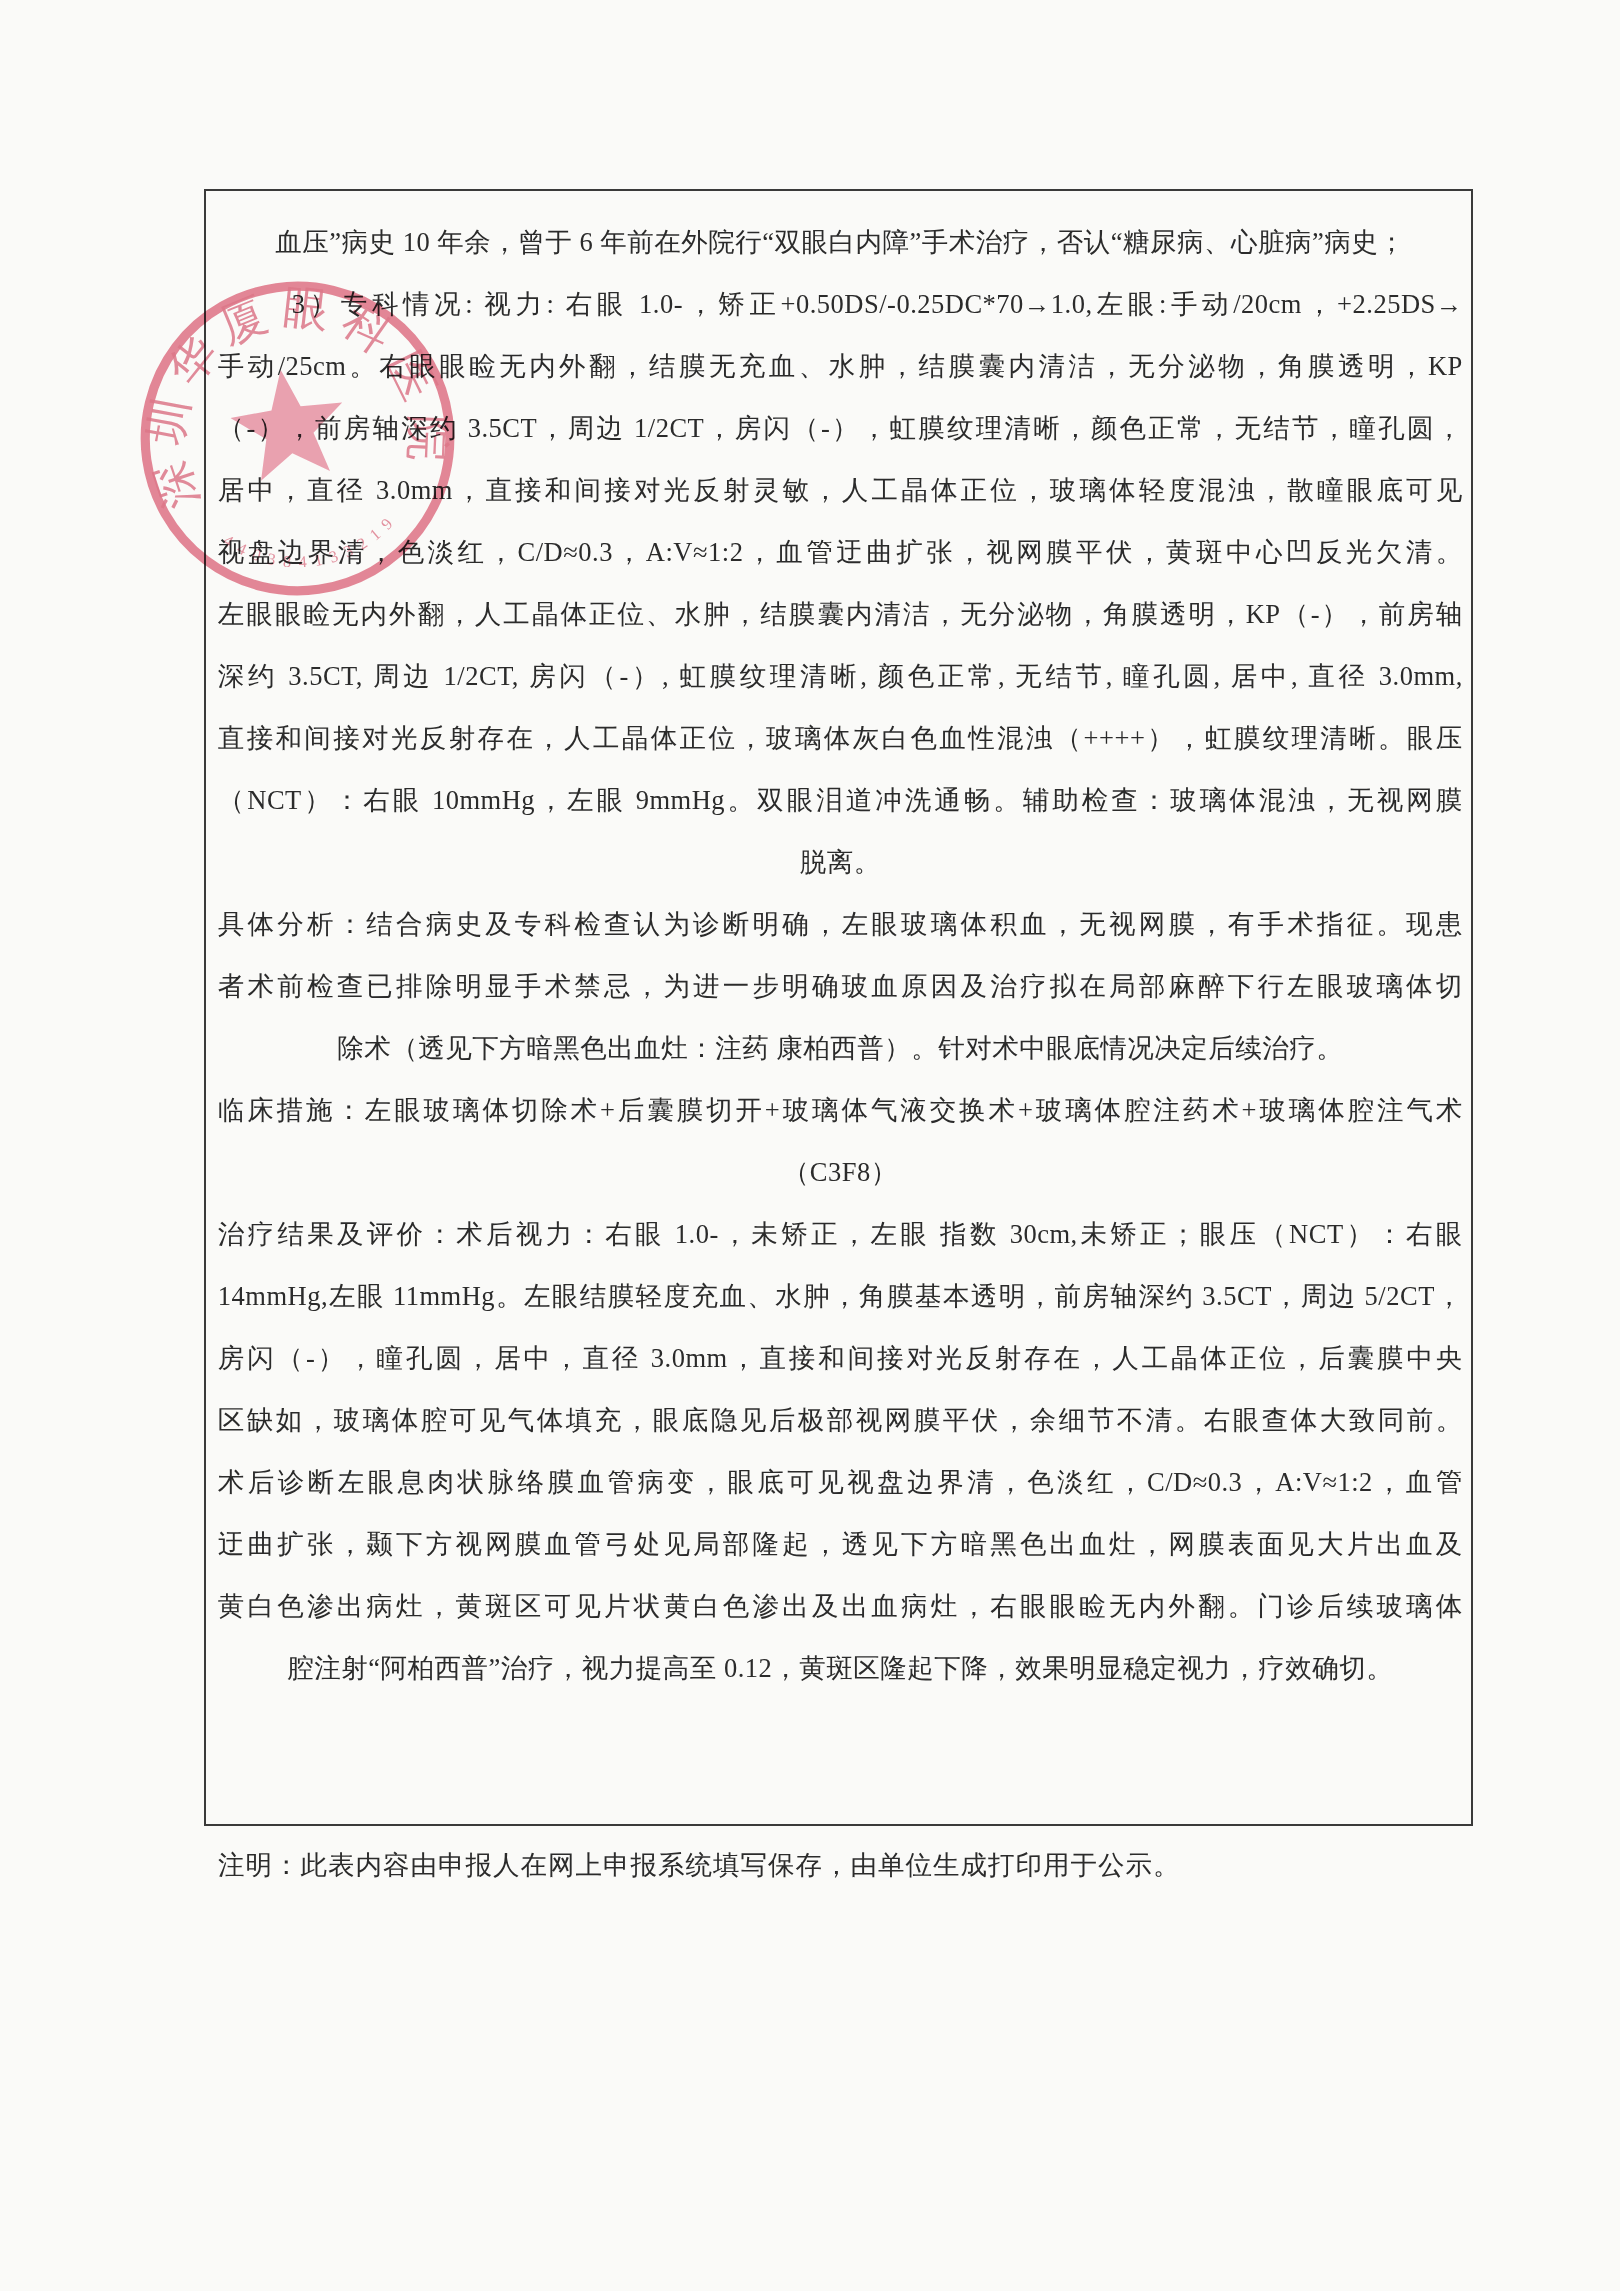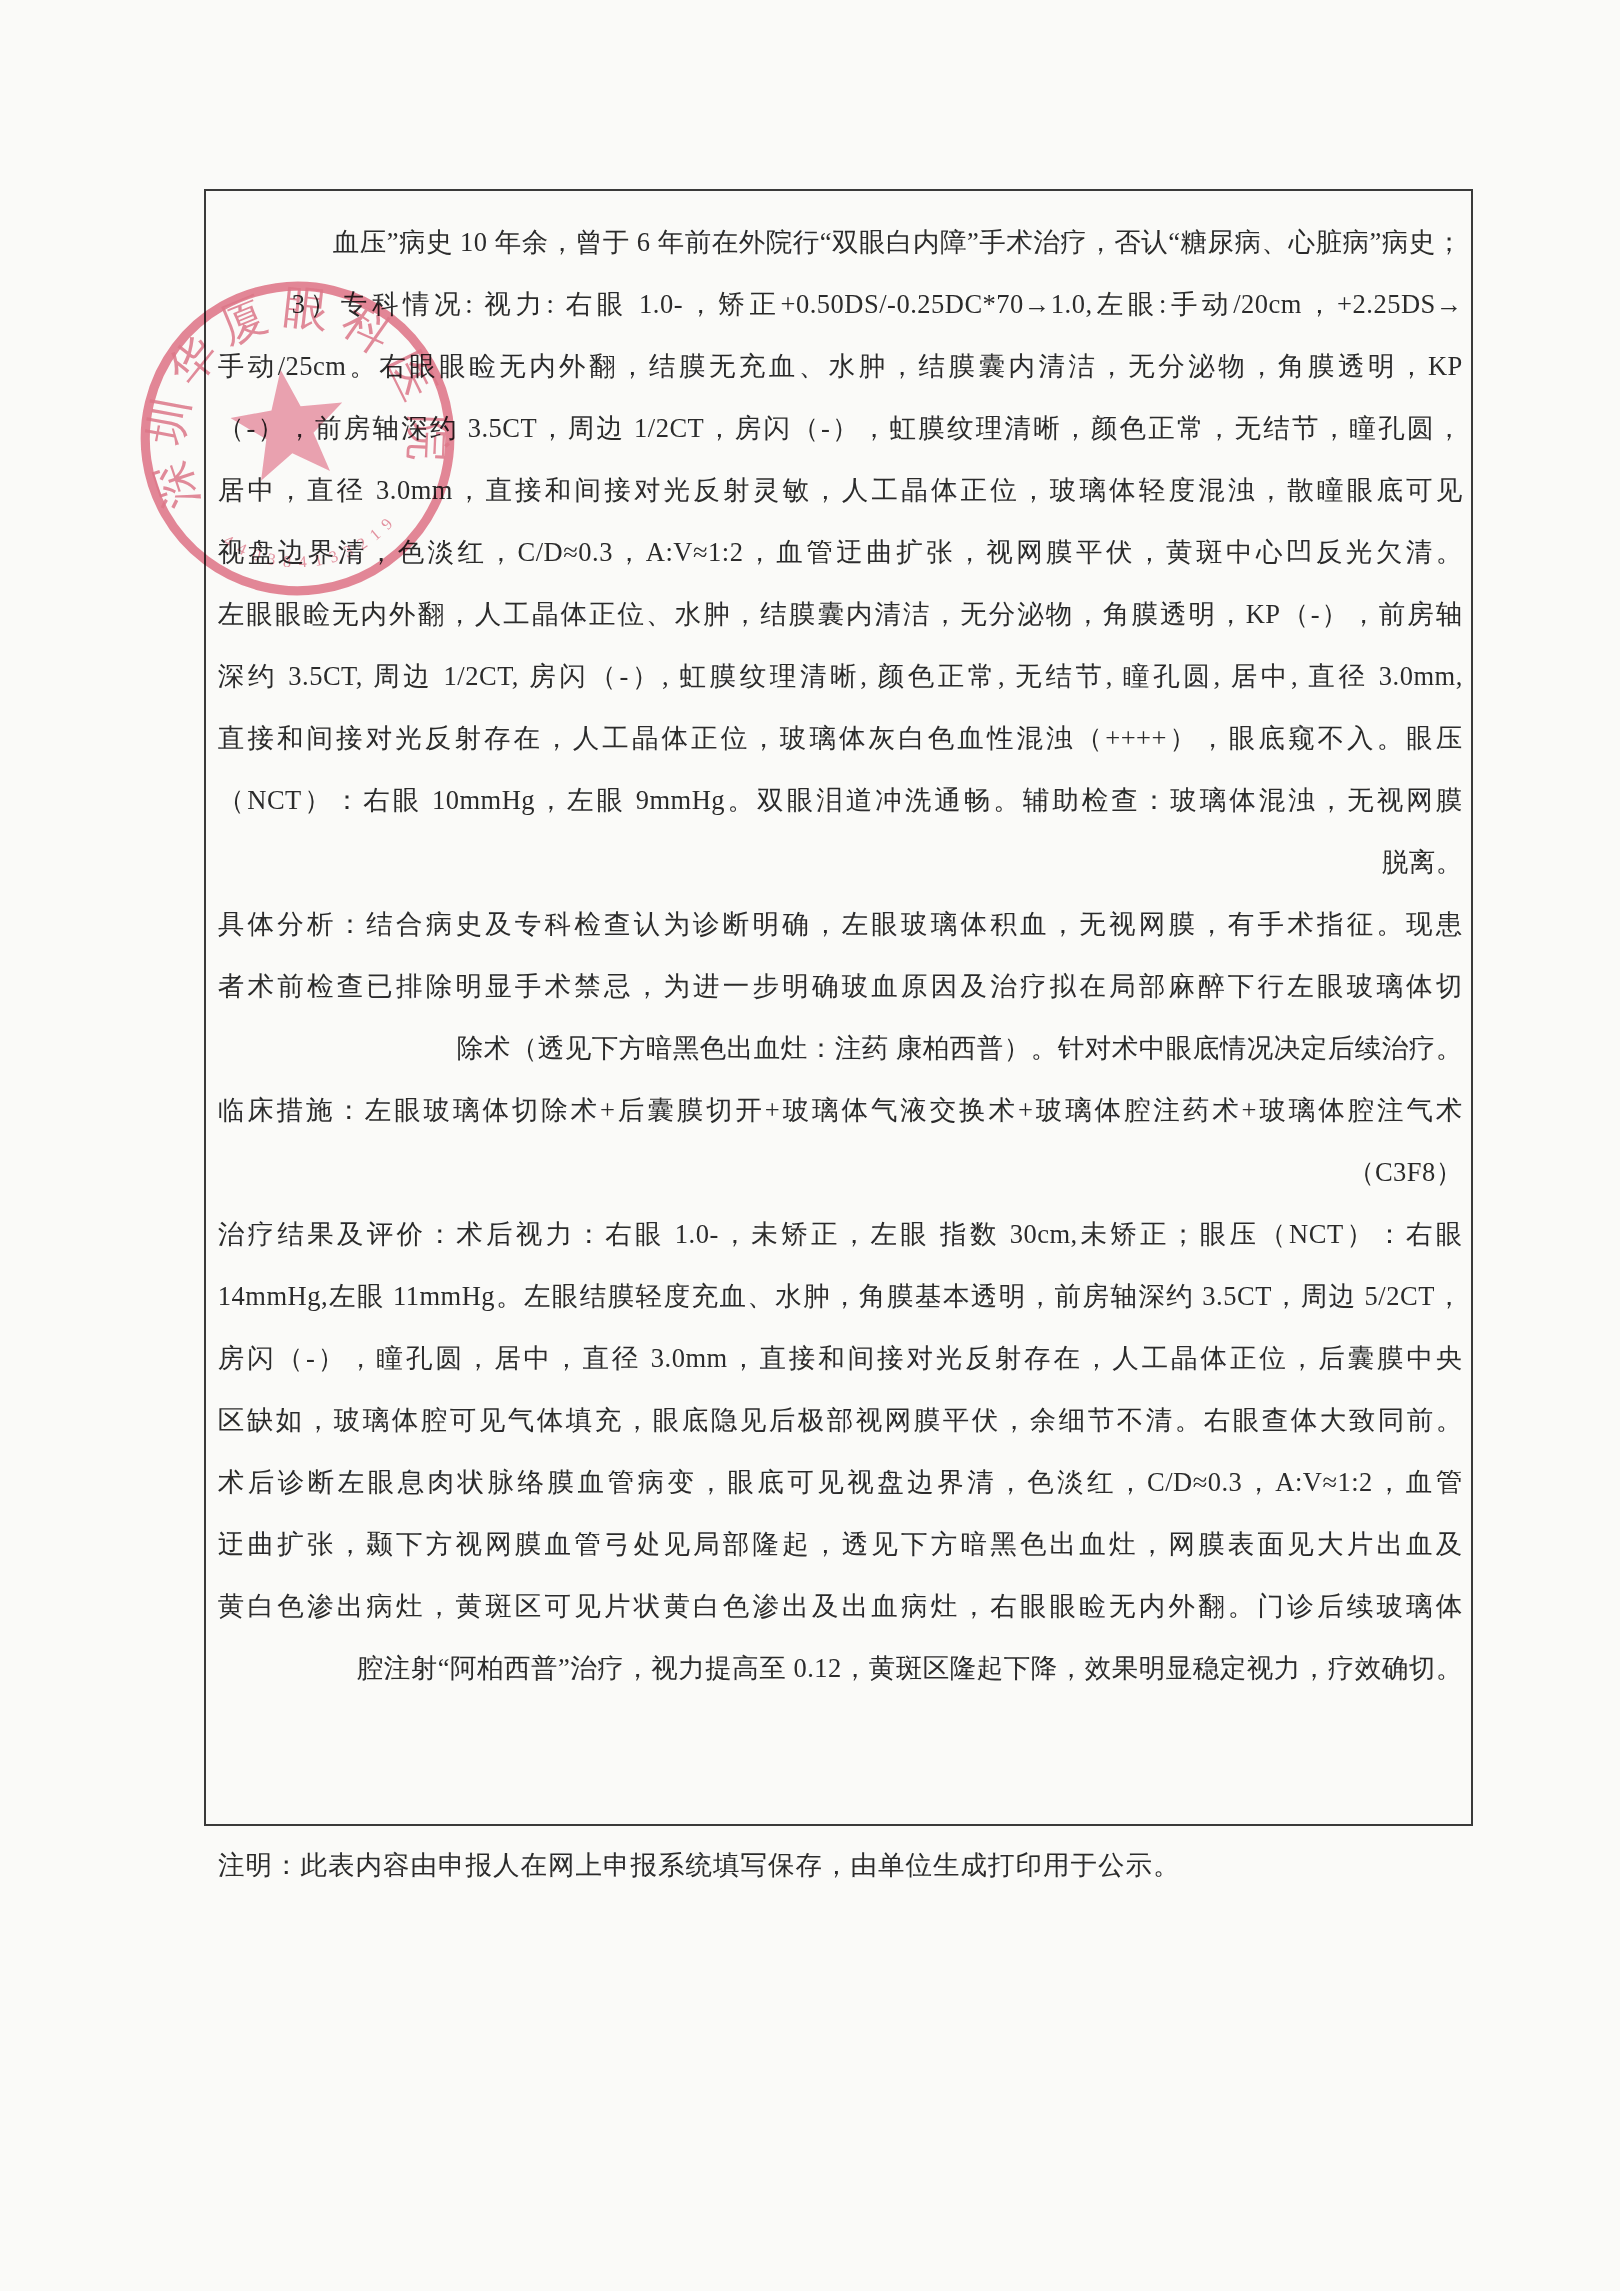--- a/index.html
+++ b/index.html
@@ -5,21 +5,21 @@
   html,body{margin:0;padding:0;}
   body{width:1620px;height:2292px;position:relative;overflow:hidden;
        font-family:"Liberation Serif","DejaVu Serif",serif;}
   .page{position:absolute;inset:0;background:#fafaf8;}
   .box{position:absolute;left:204px;top:189px;width:1269px;height:1637px;
        border:2px solid #3a3a3a;box-sizing:border-box;background:transparent;}
   .content{position:absolute;left:11.8px;top:19.6px;width:1245px;}
   .line{height:62px;line-height:62px;font-size:26.5px;color:#2b2b2b;
         text-align:justify;text-align-last:justify;white-space:normal;
         letter-spacing:0.5px;}
-  .line.nj{text-align:right;text-align-last:auto;}
+  .line.nj{text-align:center;text-align-last:auto;}
   .line.indent{text-indent:74px;}
   .footnote{position:absolute;left:218px;top:1847px;font-size:26.5px;color:#2b2b2b;
             letter-spacing:1px;}
   .seal{position:absolute;left:134px;top:275px;width:327px;height:327px;
         transform:rotate(-8deg);mix-blend-mode:multiply;opacity:0.92;}
   .seal text{font-family:"Liberation Serif","DejaVu Serif",serif;}
 </style>
 </head>
 <body>
 
@@ -28,21 +28,21 @@
   <div class="box">
     <div class="content">
       <div class="line nj">血压”病史 10 年余，曾于 6 年前在外院行“双眼白内障”手术治疗，否认“糖尿病、心脏病”病史；</div>
       <div class="line indent">3）专科情况: 视力: 右眼 1.0-，矫正+0.50DS/-0.25DC*70→1.0,左眼:手动/20cm，+2.25DS→</div>
       <div class="line">手动/25cm。右眼眼睑无内外翻，结膜无充血、水肿，结膜囊内清洁，无分泌物，角膜透明，KP</div>
       <div class="line">（-），前房轴深约 3.5CT，周边 1/2CT，房闪（-），虹膜纹理清晰，颜色正常，无结节，瞳孔圆，</div>
       <div class="line">居中，直径 3.0mm，直接和间接对光反射灵敏，人工晶体正位，玻璃体轻度混浊，散瞳眼底可见</div>
       <div class="line">视盘边界清，色淡红，C/D≈0.3，A:V≈1:2，血管迂曲扩张，视网膜平伏，黄斑中心凹反光欠清。</div>
       <div class="line">左眼眼睑无内外翻，人工晶体正位、水肿，结膜囊内清洁，无分泌物，角膜透明，KP（-），前房轴</div>
       <div class="line">深约 3.5CT, 周边 1/2CT, 房闪（-）, 虹膜纹理清晰, 颜色正常, 无结节, 瞳孔圆, 居中, 直径 3.0mm,</div>
-      <div class="line">直接和间接对光反射存在，人工晶体正位，玻璃体灰白色血性混浊（++++），眼底窥不入。眼压</div>
+      <div class="line">直接和间接对光反射存在，人工晶体正位，玻璃体灰白色血性混浊（++++），虹膜纹理清晰。眼压</div>
       <div class="line">（NCT）：右眼 10mmHg，左眼 9mmHg。双眼泪道冲洗通畅。辅助检查：玻璃体混浊，无视网膜</div>
       <div class="line nj">脱离。</div>
       <div class="line">具体分析：结合病史及专科检查认为诊断明确，左眼玻璃体积血，无视网膜，有手术指征。现患</div>
       <div class="line">者术前检查已排除明显手术禁忌，为进一步明确玻血原因及治疗拟在局部麻醉下行左眼玻璃体切</div>
       <div class="line nj">除术（透见下方暗黑色出血灶：注药 康柏西普）。针对术中眼底情况决定后续治疗。</div>
       <div class="line">临床措施：左眼玻璃体切除术+后囊膜切开+玻璃体气液交换术+玻璃体腔注药术+玻璃体腔注气术</div>
       <div class="line nj">（C3F8）</div>
       <div class="line">治疗结果及评价：术后视力：右眼 1.0-，未矫正，左眼 指数 30cm,未矫正；眼压（NCT）：右眼</div>
       <div class="line">14mmHg,左眼 11mmHg。左眼结膜轻度充血、水肿，角膜基本透明，前房轴深约 3.5CT，周边 5/2CT，</div>
       <div class="line">房闪（-），瞳孔圆，居中，直径 3.0mm，直接和间接对光反射存在，人工晶体正位，后囊膜中央</div>

